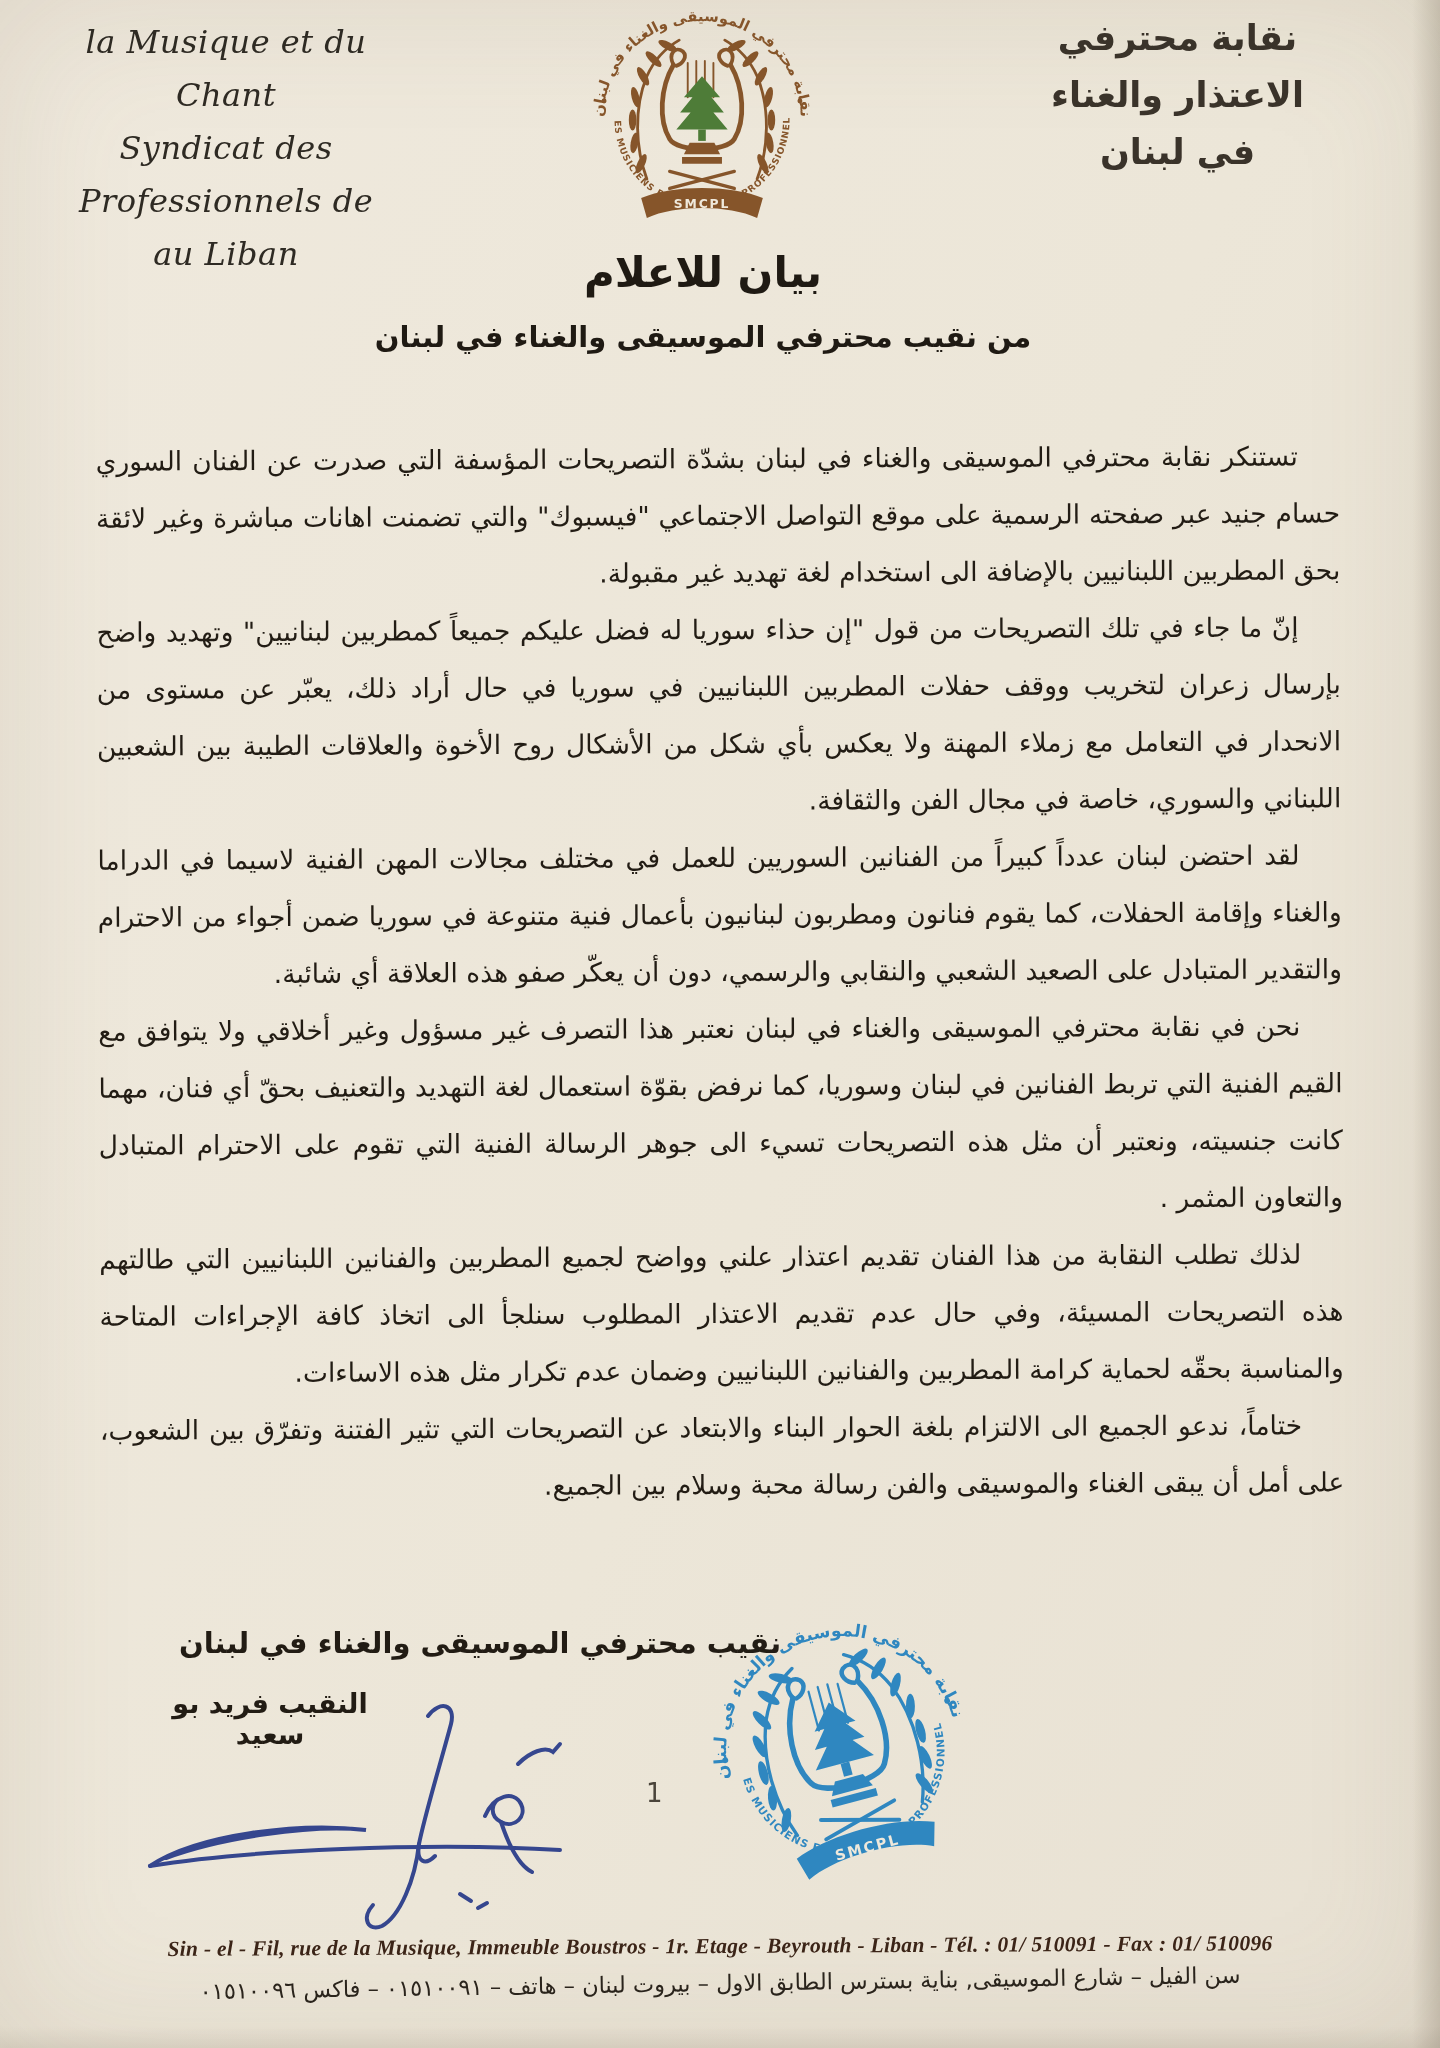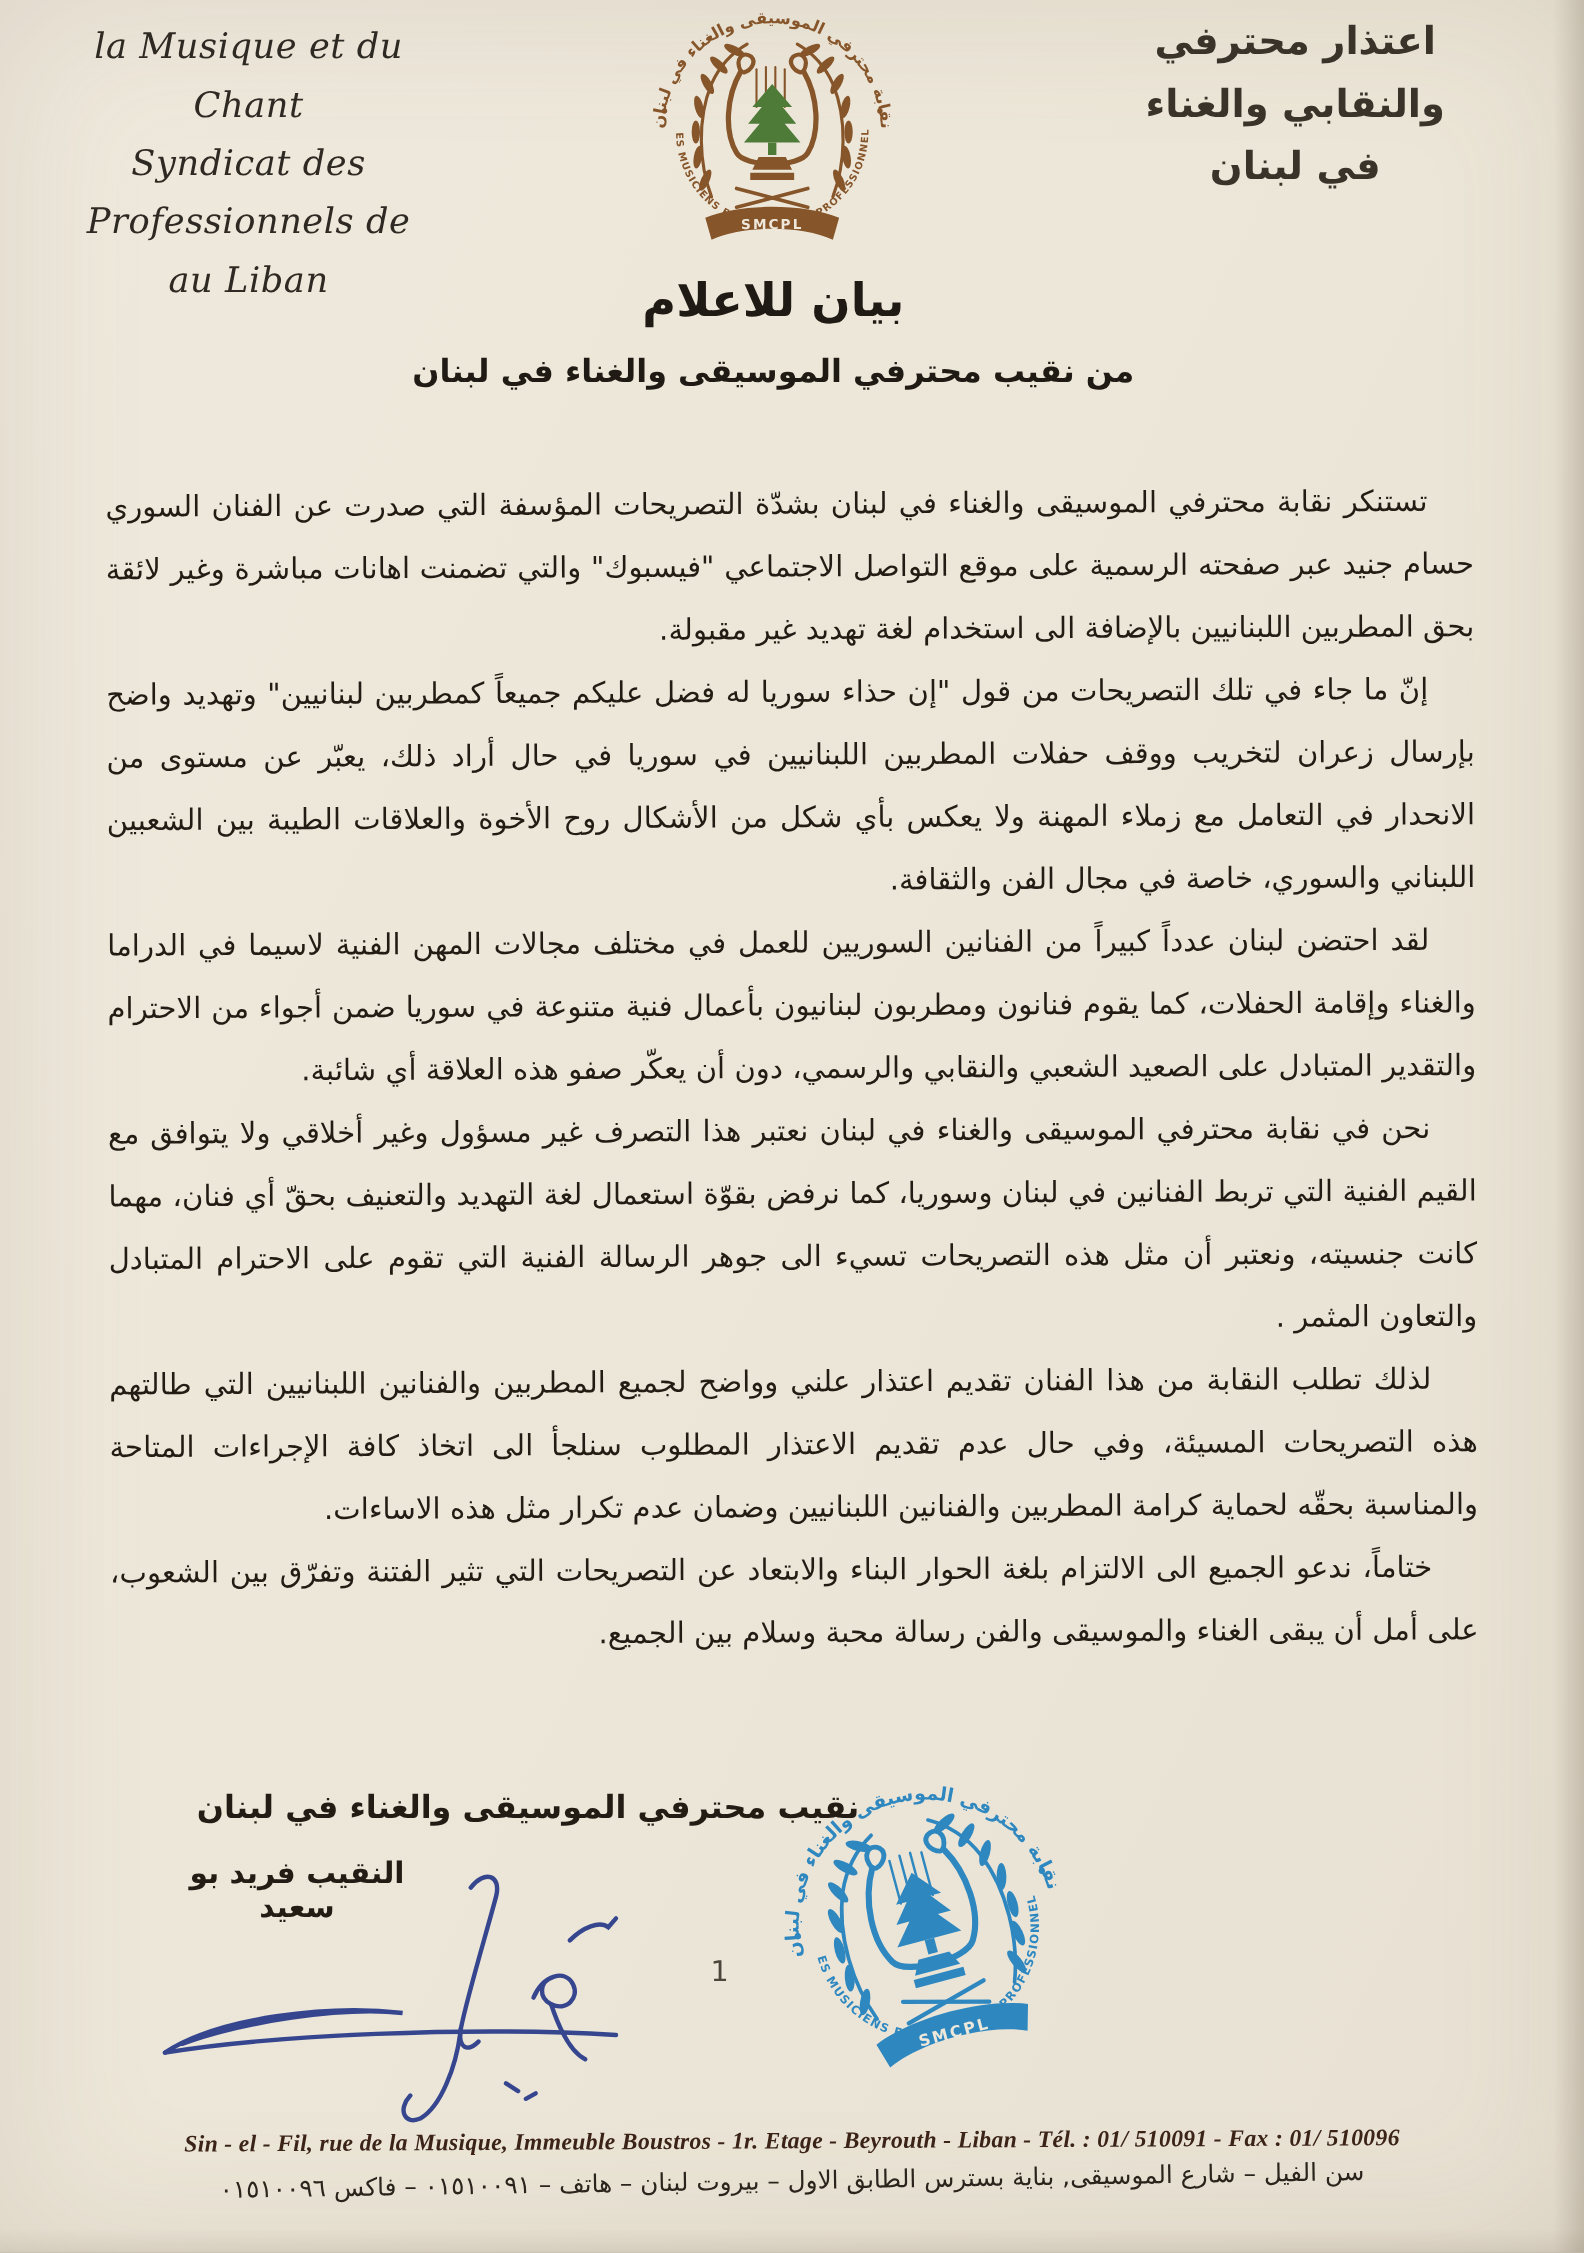--- a/index.html
+++ b/index.html
@@ -154,22 +154,22 @@
     <div>la Musique et du Chant</div>
     <div>Syndicat des Professionnels de</div>
     <div>au Liban</div>
   </div>
 
   <svg class="seal brown" viewBox="0 0 244 244">
     <use href="#seal-art"></use>
   </svg>
 
   <div class="ar-header">
-    <div>اعتذار محترفي</div>
-    <div>والنقابي والغناء</div>
+    <div>نقابة محترفي</div>
+    <div>الاعتذار والغناء</div>
     <div>في لبنان</div>
   </div>
 
   <div class="stmt-title">بيان للاعلام</div>
   <div class="stmt-subtitle">من نقيب محترفي الموسيقى والغناء في لبنان</div>
 
   <div class="body-text">
     <p>تستنكر نقابة محترفي الموسيقى والغناء في لبنان بشدّة التصريحات المؤسفة التي صدرت عن الفنان السوري حسام جنيد عبر صفحته الرسمية على موقع التواصل الاجتماعي "فيسبوك" والتي تضمنت اهانات مباشرة وغير لائقة بحق المطربين اللبنانيين بالإضافة الى استخدام لغة تهديد غير مقبولة.</p>
     <p>إنّ ما جاء في تلك التصريحات من قول "إن حذاء سوريا له فضل عليكم جميعاً كمطربين لبنانيين" وتهديد واضح بإرسال زعران لتخريب ووقف حفلات المطربين اللبنانيين في سوريا في حال أراد ذلك، يعبّر عن مستوى من الانحدار في التعامل مع زملاء المهنة ولا يعكس بأي شكل من الأشكال روح الأخوة والعلاقات الطيبة بين الشعبين اللبناني والسوري، خاصة في مجال الفن والثقافة.</p>
     <p>لقد احتضن لبنان عدداً كبيراً من الفنانين السوريين للعمل في مختلف مجالات المهن الفنية لاسيما في الدراما والغناء وإقامة الحفلات، كما يقوم فنانون ومطربون لبنانيون بأعمال فنية متنوعة في سوريا ضمن أجواء من الاحترام والتقدير المتبادل على الصعيد الشعبي والنقابي والرسمي، دون أن يعكّر صفو هذه العلاقة أي شائبة.</p>

